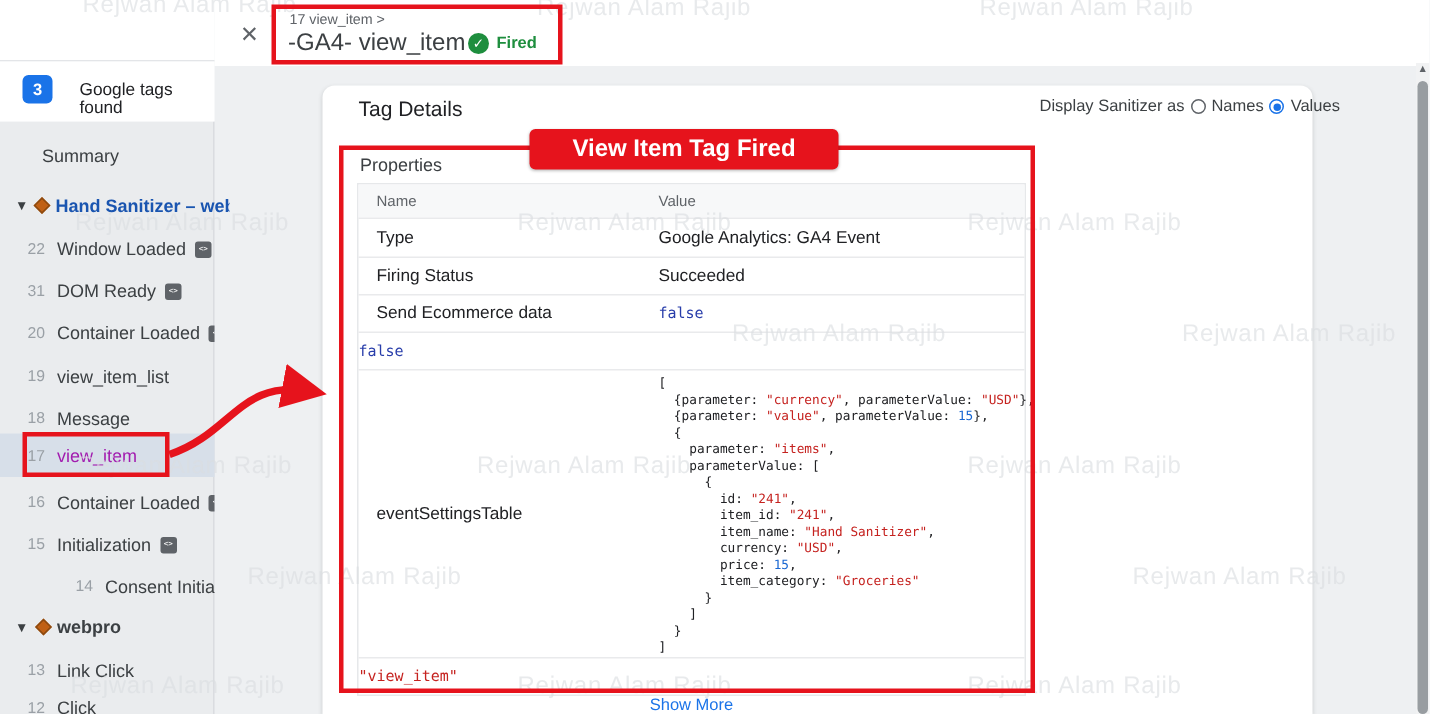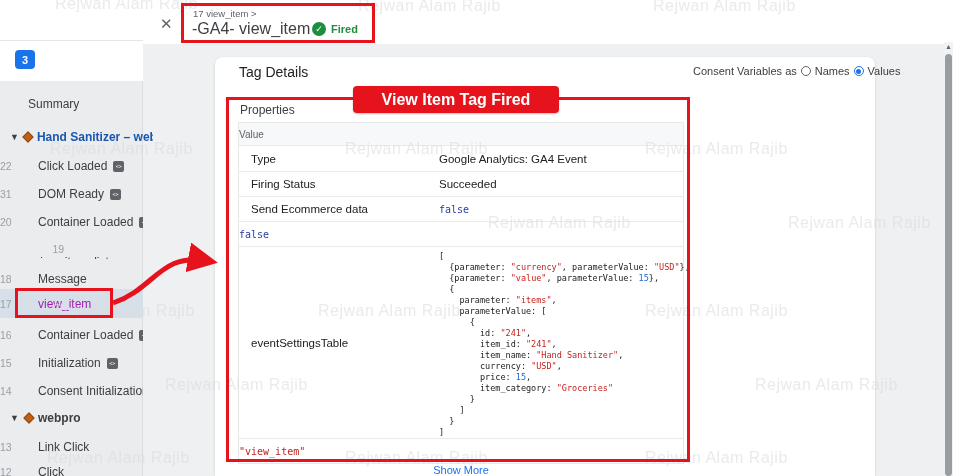--- a/index.html
+++ b/index.html
@@ -24,21 +24,21 @@
   .tags-found { left:53px; top:13px; font-size:11.5px; color:#202124; }
 
   
   .sidebar { left:0; top:81px; width:143px; height:395px; background:#eaecee; border-right:1px solid #dadce0; z-index:4; overflow:hidden; }
   .summary { left:28px; top:97px; font-size:12px; color:#3c4043; z-index:6; }
   .tree-row { height:16px; display:flex; align-items:center; gap:5px; z-index:6; width:143px; overflow:hidden; white-space:nowrap; }
   .tree-caret { font-size:9px; color:#3c4043; width:10px; }
   .diamond { width:8px; height:8px; background:#c06014; border:1px solid #8c4a10; transform:rotate(45deg); flex:none; }
   .tree-name { font-size:12px; font-weight:bold; color:#1a55b0; }
   .ev-row { height:16px; display:flex; align-items:center; z-index:6; width:143px; overflow:hidden; white-space:nowrap; cursor:pointer; }
-  .ev-num { width:38px; font-size:10.5px; color:#9aa0a6; padding-right:8px; flex:none; }
+  .ev-num { width:38px; text-align:right; font-size:10.5px; color:#9aa0a6; padding-right:8px; flex:none; }
   .ev-label { font-size:12px; color:#3c4043; }
   .ev-badge { width:11px; height:11px; background:#5f6368; border-radius:2px; margin-left:6px; color:#fff; font-size:5px; display:flex; align-items:center; justify-content:center; flex:none; font-family:"DejaVu Sans Mono", monospace; }
   .ev-selected-band { left:0; top:289px; width:143px; height:29px; background:#d7dfe9; z-index:5; }
   .ev-selected .ev-label { color:#a21caf; }
 
   
   .main-topbar { left:143px; top:0; width:810px; height:44px; background:#fff; z-index:3; }
   .main-x { left:160px; top:16px; z-index:6; }
   .breadcrumb { left:193px; top:8px; font-size:9.5px; color:#5f6368; z-index:6; }
   .tag-title { left:192px; top:20px; font-size:16px; color:#3c4043; z-index:6; white-space:nowrap; }
@@ -89,48 +89,49 @@
 </head>
 <body>
 
 <div class="abs sb-top1"></div>
 <div class="abs sb-top2"></div>
 <span class="abs x-icon sb-x">✕</span>
 <span class="abs connected-label">Connected</span>
 <span class="abs domain-label">dev-webprox.p</span>
 <div class="abs sb-top2" style="background:transparent;">
   <span class="abs tags-badge">3</span>
+  <span class="abs tags-found">Google tags found</span>
 </div>
 
 <div class="abs sidebar"></div>
 <div class="abs ev-selected-band"></div>
 <span class="abs summary">Summary</span>
 
 <div class="abs tree-row" style="left:10px; top:129px;">
   <span class="tree-caret">▼</span>
   <span class="diamond"></span>
   <span class="tree-name">Hand Sanitizer – web</span>
 </div>
 
 <div class="abs ev-row" style="top:158px;">
   <span class="ev-num">22</span>
-  <span class="ev-label">Click Loaded</span>
+  <span class="ev-label">Window Loaded</span>
   <span class="ev-badge">&lt;&gt;</span>
 </div>
 <div class="abs ev-row" style="top:186px;">
   <span class="ev-num">31</span>
   <span class="ev-label">DOM Ready</span>
   <span class="ev-badge">&lt;&gt;</span>
 </div>
 <div class="abs ev-row" style="top:214px;">
   <span class="ev-num">20</span>
   <span class="ev-label">Container Loaded</span>
   <span class="ev-badge">&lt;&gt;</span>
 </div>
-<div class="abs ev-row" style="top:243px;flex-direction:column;">
+<div class="abs ev-row" style="top:243px;">
   <span class="ev-num">19</span>
   <span class="ev-label">view_item_list</span>
 </div>
 <div class="abs ev-row" style="top:271px;">
   <span class="ev-num">18</span>
   <span class="ev-label">Message</span>
 </div>
 <div class="abs ev-row ev-selected" style="top:296px;">
   <span class="ev-num">17</span>
   <span class="ev-label">view_item</span>
@@ -138,21 +139,21 @@
 <div class="abs ev-row" style="top:327px;">
   <span class="ev-num">16</span>
   <span class="ev-label">Container Loaded</span>
   <span class="ev-badge">&lt;&gt;</span>
 </div>
 <div class="abs ev-row" style="top:355px;">
   <span class="ev-num">15</span>
   <span class="ev-label">Initialization</span>
   <span class="ev-badge">&lt;&gt;</span>
 </div>
-<div class="abs ev-row" style="top:383px;">
+<div class="abs ev-row" style="top:383px;padding-left:32px;">
   <span class="ev-num">14</span>
   <span class="ev-label">Consent Initialization</span>
 </div>
 
 <div class="abs tree-row" style="left:10px; top:410px;">
   <span class="tree-caret">▼</span>
   <span class="diamond"></span>
   <span class="tree-name" style="color:#3c4043;">webpro</span>
 </div>
 
@@ -170,30 +171,31 @@
 <span class="abs breadcrumb">17 view_item &gt;</span>
 <span class="abs tag-title">-GA4- view_item</span>
 <div class="abs fired-wrap">
   <span class="fired-circle">✓</span>
   <span class="fired-text">Fired</span>
 </div>
 
 <div class="abs card"></div>
 <span class="abs tag-details-title">Tag Details</span>
 <div class="abs display-as">
-  <span>Consent Variables as</span>
+  <span>Display Sanitizer as</span>
   <span class="radio"></span>
   <span>Names</span>
   <span class="radio sel"></span>
   <span>Values</span>
 </div>
 <span class="abs properties-label">Properties</span>
 
 <div class="abs ptable">
   <div class="thead">
+    <span class="tname">Name</span>
     <span class="tval">Value</span>
   </div>
   <div class="trow" style="height:26px;">
     <span class="tname">Type</span>
     <span class="tval">Google Analytics: GA4 Event</span>
   </div>
   <div class="trow">
     <span class="tname">Firing Status</span>
     <span class="tval">Succeeded</span>
   </div>

